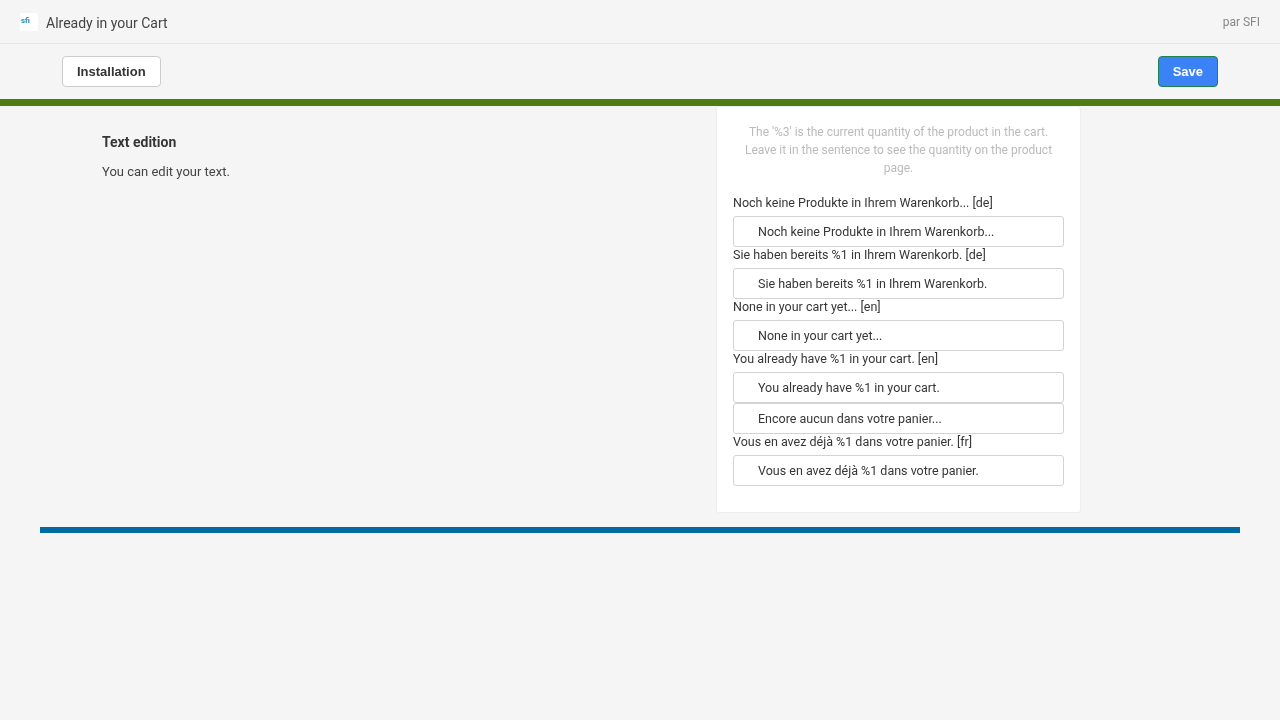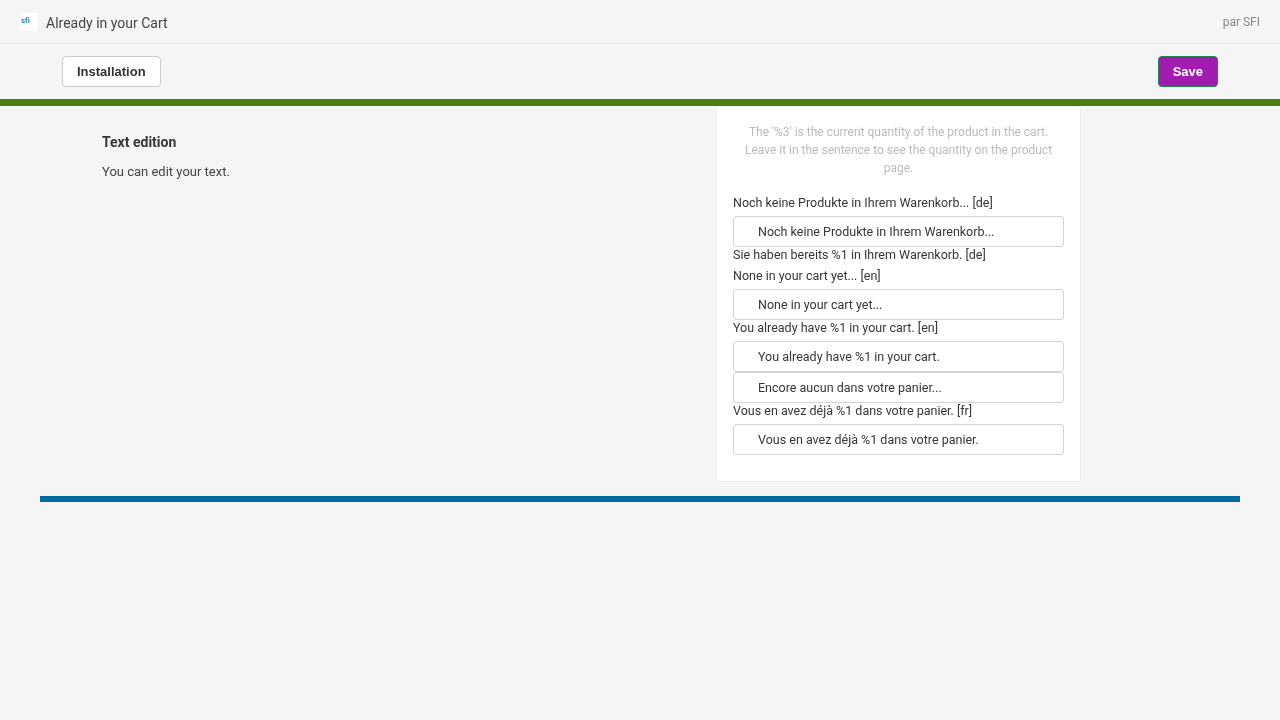--- a/index.html
+++ b/index.html
@@ -59,21 +59,21 @@
     border: 1px solid #ccc;
     background: #fff;
     padding: 7px 14px;
     border-radius: 4px;
     font-size: 13px;
     font-weight: 600;
     cursor: pointer;
     color: #333;
   }
   .btn-primary {
-    background: #a21caf;
+    background: #3b82f6;
     border-color: #1e8449;
     color: #fff;
   }
   .section-title {
     font-weight: 700;
     font-size: 14px;
     color: #363636;
     margin-bottom: 14px;
   }
   .section-desc {
@@ -155,20 +155,21 @@
     <div class="panel">
       <div class="helper">The '%3' is the current quantity of the product in the cart. Leave it in the sentence to see the quantity on the product page.</div>
 
       <div class="field">
         <label class="field-label">Noch keine Produkte in Ihrem Warenkorb... [de]</label>
         <input class="field-input" type="text" value="Noch keine Produkte in Ihrem Warenkorb..." style="">
       </div>
 
       <div class="field">
         <label class="field-label">Sie haben bereits %1 in Ihrem Warenkorb. [de]</label>
+        <input class="field-input" type="text" value="Sie haben bereits %1 in Ihrem Warenkorb." style="">
       </div>
 
       <div class="field">
         <label class="field-label">None in your cart yet... [en]</label>
         <input class="field-input" type="text" value="None in your cart yet..." style="">
       </div>
 
       <div class="field">
         <label class="field-label">You already have %1 in your cart. [en]</label>
         <input class="field-input" type="text" value="You already have %1 in your cart." style="">

